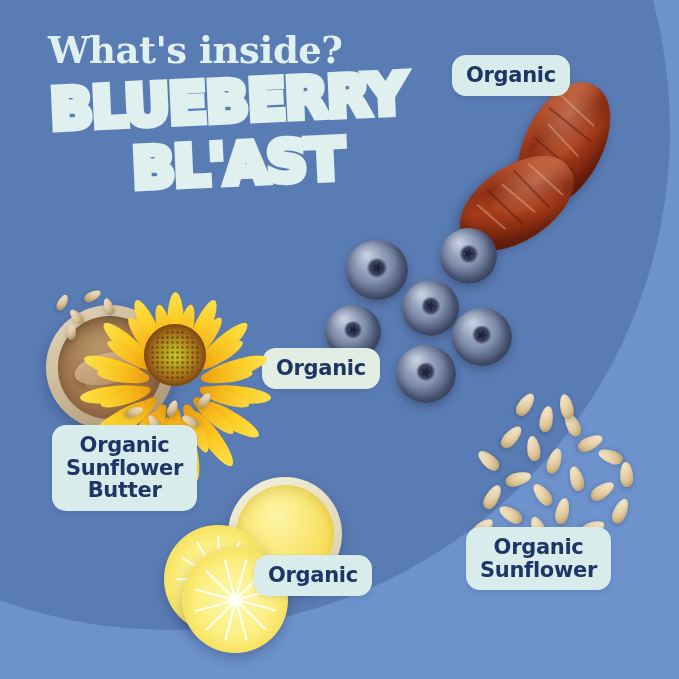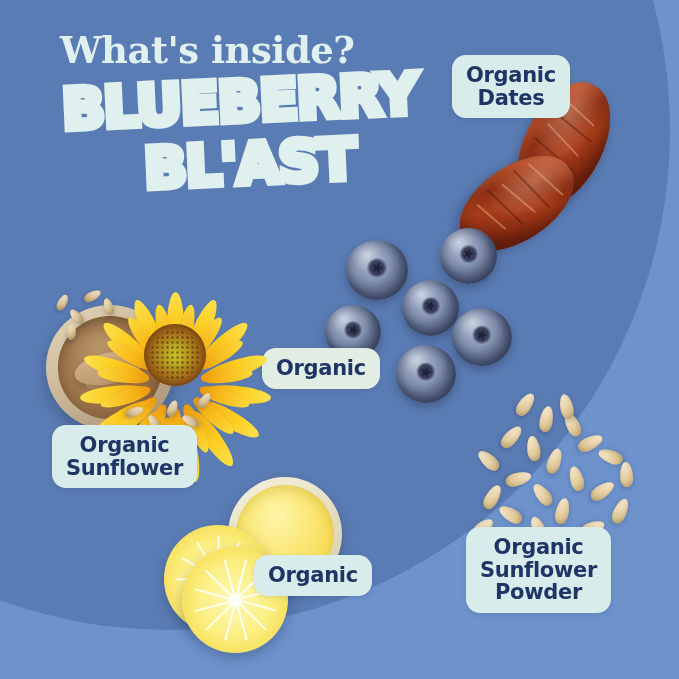--- a/index.html
+++ b/index.html
@@ -18,21 +18,21 @@
   .bg-base{position:absolute;inset:0;background:#6d92cc;}
   .bg-dark-arc{
     position:absolute;
     left:-330px;top:-370px;
     width:1000px;height:1000px;
     border-radius:50%;
     background:#5a7cb4;
   }
 
   
-  .headline-wrap{position:absolute;left:60px;top:32px;width:420px;}
+  .headline-wrap{position:absolute;left:48px;top:32px;width:420px;}
   .whats-inside{
     font-family:"DejaVu Serif", serif;
     font-weight:bold;
     font-size:37px;
     letter-spacing:-0.5px;
     color:#dff0ee;
     line-height:1;
     margin:0;
     white-space:nowrap;
   }
@@ -264,21 +264,20 @@
       <div class="wrinkle" style="left:14%;top:20%;width:64%;transform:rotate(-14deg);"></div>
       <div class="wrinkle d" style="left:10%;top:33%;width:72%;transform:rotate(-10deg);"></div>
       <div class="wrinkle" style="left:16%;top:46%;width:60%;transform:rotate(-16deg);"></div>
       <div class="wrinkle d" style="left:12%;top:59%;width:68%;transform:rotate(-12deg);"></div>
       <div class="wrinkle" style="left:20%;top:72%;width:52%;transform:rotate(-15deg);"></div>
     </div>
   </div>
 
   <div class="label" id="label-dates">
     <span class="ln">Organic</span>
-    <span class="ln">Dates</span>
   </div>
 
   <div class="berry" style="left:346px;top:240px;width:62px;height:60px;">
       <span class="crown"></span>
     </div>
   <div class="berry" style="left:440px;top:228px;width:57px;height:56px;">
       <span class="crown"></span>
     </div>
   <div class="berry" style="left:402px;top:280px;width:57px;height:56px;">
       <span class="crown"></span>
@@ -348,20 +347,21 @@
   <div class="seed" style="left:150px;top:414px;width:9px;height:18px;transform:rotate(-34deg);"></div>
   <div class="seed" style="left:168px;top:400px;width:9px;height:17px;transform:rotate(22deg);"></div>
   <div class="seed" style="left:186px;top:412px;width:9px;height:18px;transform:rotate(-60deg);"></div>
   <div class="seed" style="left:148px;top:432px;width:9px;height:17px;transform:rotate(48deg);"></div>
   <div class="seed" style="left:120px;top:425px;width:9px;height:16px;transform:rotate(-12deg);"></div>
   <div class="seed" style="left:200px;top:392px;width:9px;height:17px;transform:rotate(36deg);"></div>
 
   <div class="label" id="label-sunbutter">
     <span class="ln">Organic</span>
     <span class="ln">Sunflower</span>
+    <span class="ln">Butter</span>
   </div>
 
   <div class="art" id="lemon-bowl">
     <div class="bowl-rim"></div>
     <div class="bowl-juice"></div>
   </div>
 
   <div class="lemon-slice" id="lemon-a">
     <span class="wedge" style="transform:rotate(0deg);"></span>
     <span class="wedge" style="transform:rotate(30deg);"></span>
@@ -416,16 +416,15 @@
   <div class="pseed" style="left:614px;top:498px;width:13px;height:26px;transform:rotate(24deg);"></div>
   <div class="pseed" style="left:476px;top:516px;width:13px;height:25px;transform:rotate(50deg);"></div>
   <div class="pseed" style="left:532px;top:516px;width:13px;height:26px;transform:rotate(-22deg);"></div>
   <div class="pseed" style="left:586px;top:516px;width:13px;height:25px;transform:rotate(68deg);"></div>
   <div class="pseed" style="left:560px;top:394px;width:13px;height:25px;transform:rotate(-12deg);"></div>
   <div class="pseed" style="left:519px;top:392px;width:13px;height:25px;transform:rotate(34deg);"></div>
 
   <div class="label" id="label-protein">
     <span class="ln">Organic</span>
     <span class="ln">Sunflower</span>
-    <span class="ln">Powder</span>
   </div>
 
 </div>
 
 </body></html>

